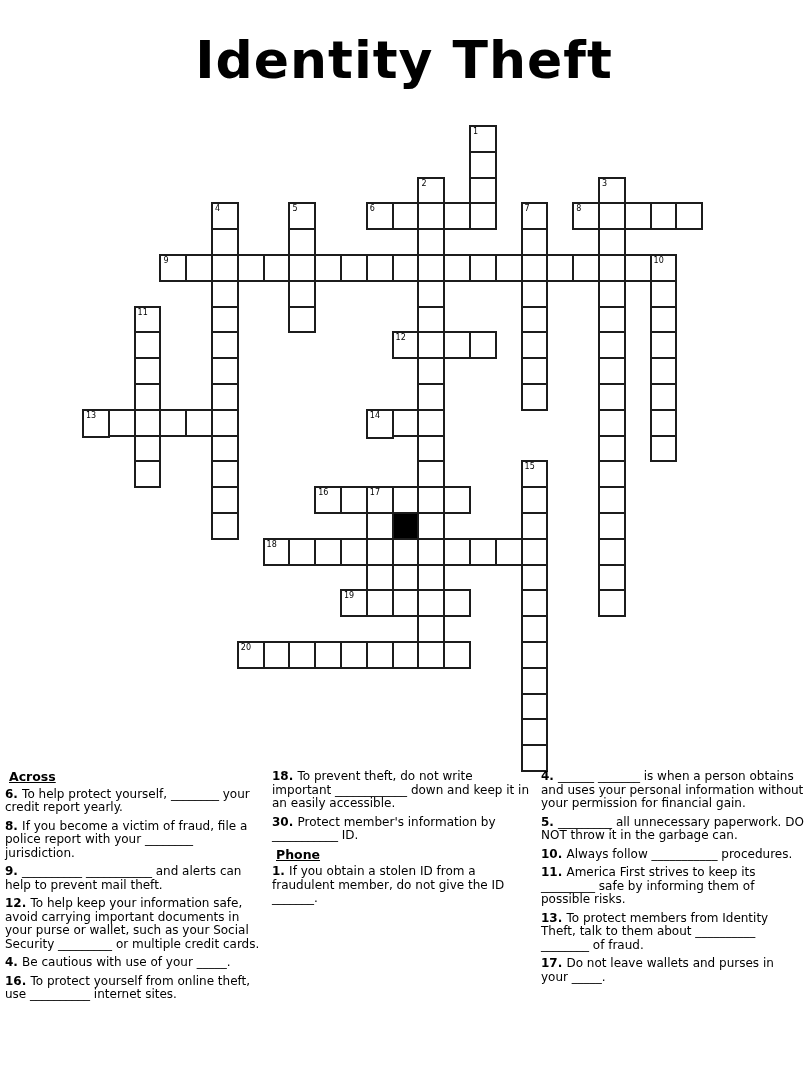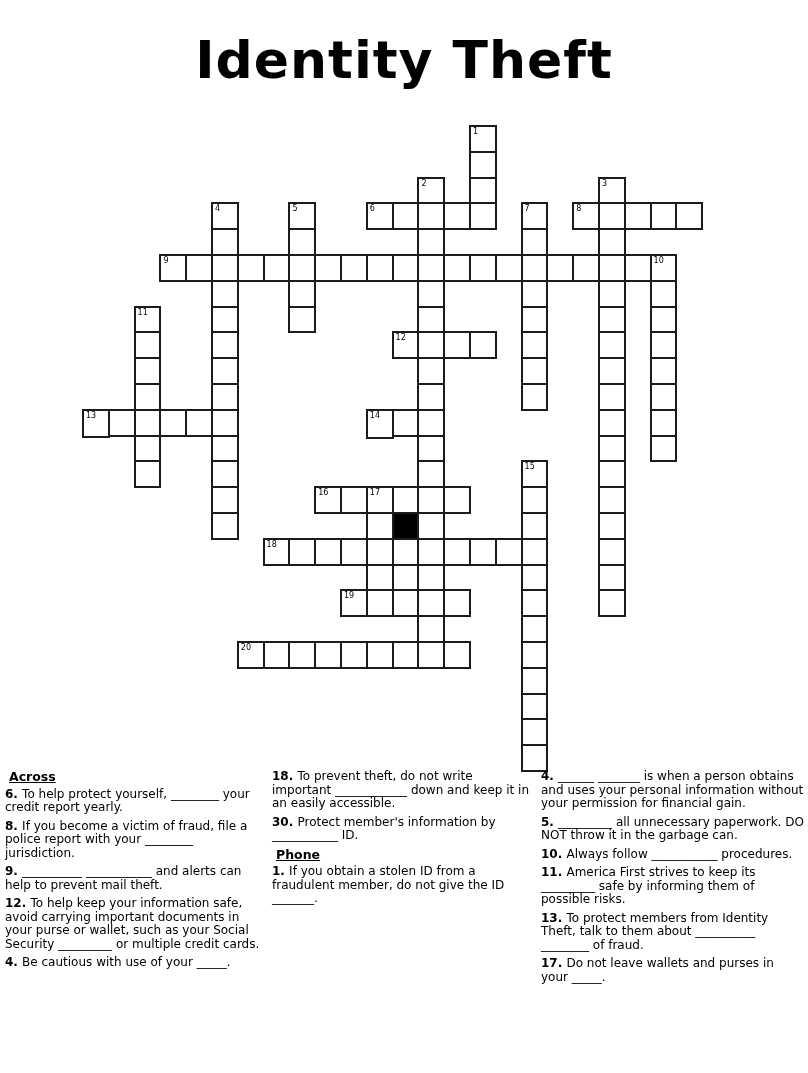--- a/index.html
+++ b/index.html
@@ -229,20 +229,21 @@
   </div>
 
 <div id="clues">
     <div class="clue-col" style="left: 5px; top: 770px; width: 260px;">
       <div class="clue-heading">Across</div>
       <div class="clue"><span class="cnum">6. </span>To help protect yourself, ________ your credit report yearly.</div>
       <div class="clue"><span class="cnum">8. </span>If you become a victim of fraud, file a police report with your ________ jurisdiction.</div>
       <div class="clue"><span class="cnum">9. </span>__________ ___________ and alerts can help to prevent mail theft.</div>
       <div class="clue"><span class="cnum">12. </span>To help keep your information safe, avoid carrying important documents in your purse or wallet, such as your Social Security _________ or multiple credit cards.</div>
       <div class="clue"><span class="cnum">4. </span>Be cautious with use of your _____.</div>
+      <div class="clue"><span class="cnum">16. </span>To protect yourself from online theft, use __________ internet sites.</div>
     </div>
     <div class="clue-col" style="left: 272px; top: 770px; width: 260px;">
       <div class="clue"><span class="cnum">18. </span>To prevent theft, do not write important ____________ down and keep it in an easily accessible.</div>
       <div class="clue"><span class="cnum">30. </span>Protect member's information by ___________ ID.</div>
       <div class="clue-heading">Phone</div>
       <div class="clue"><span class="cnum">1. </span>If you obtain a stolen ID from a fraudulent member, do not give the ID _______.</div>
     </div>
     <div class="clue-col" style="left: 541px; top: 770px; width: 263px;">
       <div class="clue"><span class="cnum">4. </span>______ _______ is when a person obtains and uses your personal information without your permission for financial gain.</div>
       <div class="clue"><span class="cnum">5. </span>_________ all unnecessary paperwork. DO NOT throw it in the garbage can.</div>

